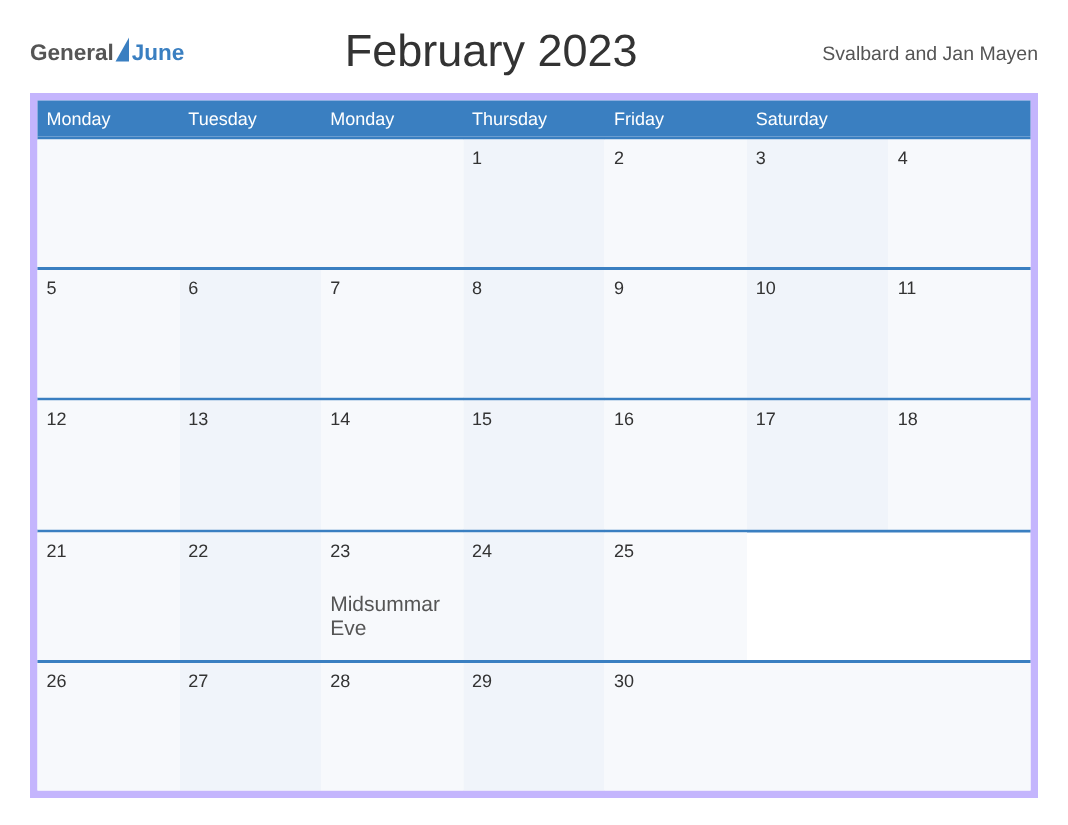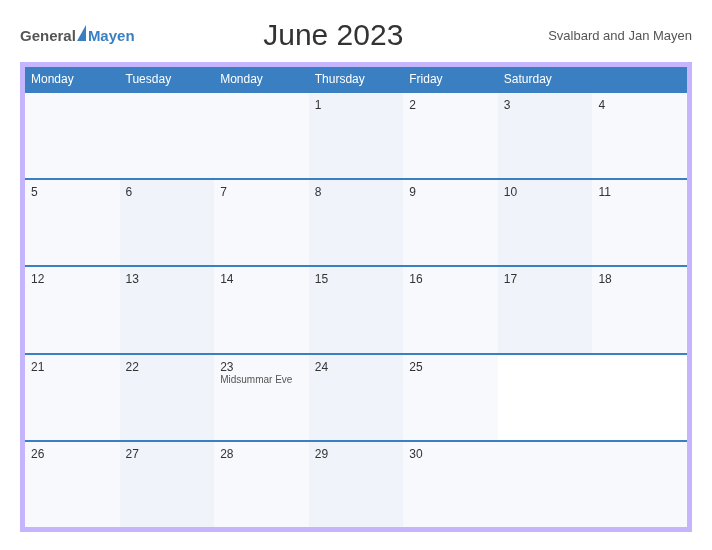--- a/index.html
+++ b/index.html
@@ -106,37 +106,37 @@
     }
     .cal-cell.empty {
       background: #f7f9fc;
     }
     .day-num {
       font-size: 12px;
       color: #333;
       display: block;
     }
     .event-label {
-      font-size: 10px;
+      font-size: 14px;
       color: #555;
       display: block;
-      margin-top: 0;
+      margin-top: 20px;
     }
   </style>
 </head>
 <body>
 
 <div class="page">
   <div class="header">
     <div class="logo">
       <span class="logo-text-general">General</span>
       <span class="logo-triangle"></span>
-      <span class="logo-text-blue">Mayen</span>
+      <span class="logo-text-blue">June</span>
     </div>
-    <h1 class="title">June 2023</h1>
+    <h1 class="title">February 2023</h1>
     <div class="region">Svalbard and Jan Mayen</div>
   </div>
 
   <div class="calendar">
     <div class="cal-header-row">
       <div class="cal-header-cell">Monday</div>
       <div class="cal-header-cell">Tuesday</div>
       <div class="cal-header-cell">Monday</div>
       <div class="cal-header-cell">Thursday</div>
       <div class="cal-header-cell">Friday</div>

